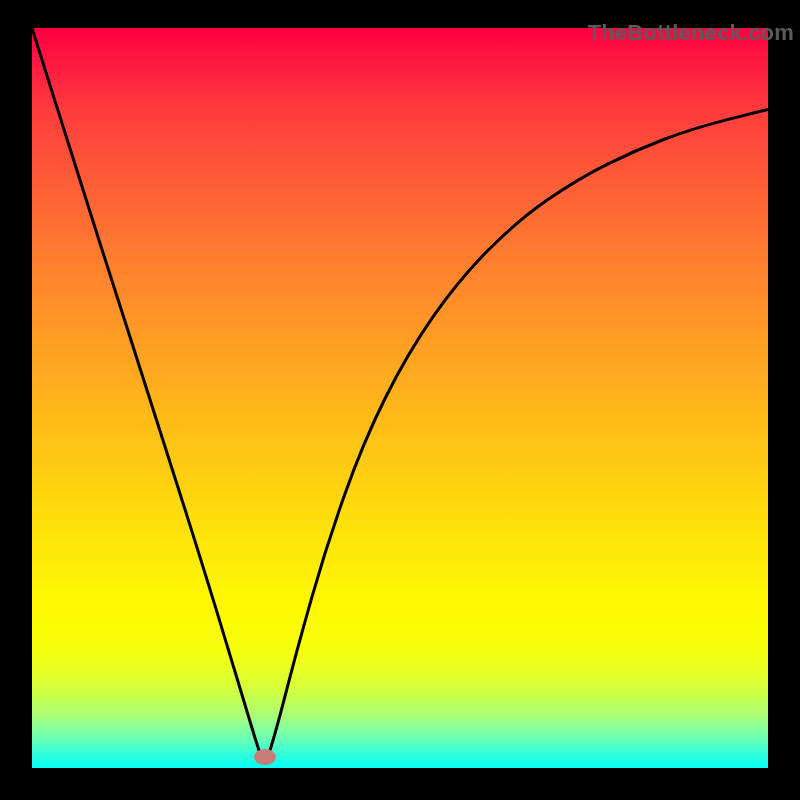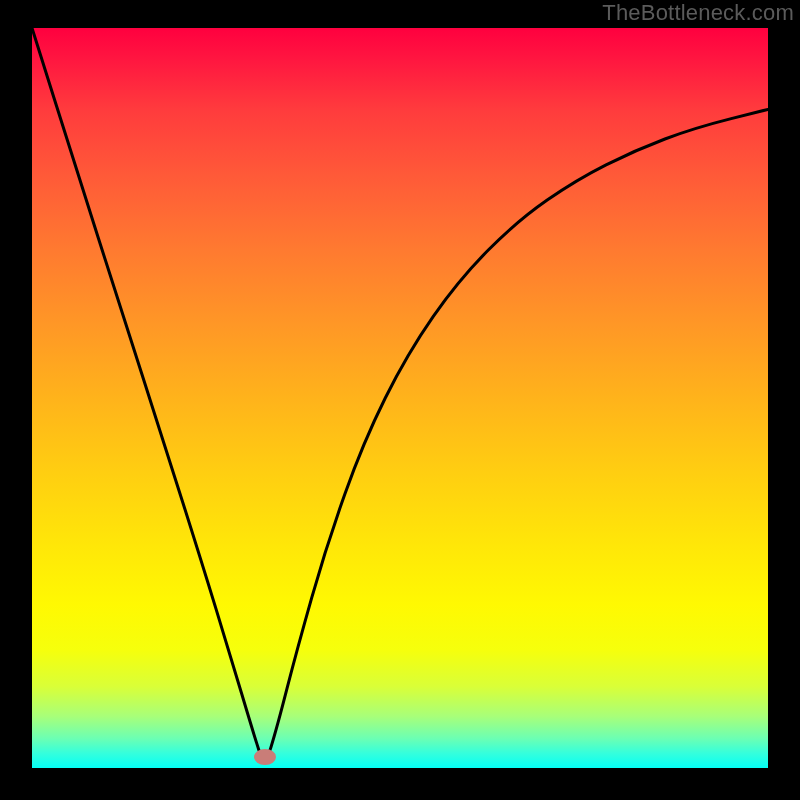--- a/index.html
+++ b/index.html
@@ -16,21 +16,21 @@
       #ffe708 70%,
       #fff902 78%,
       #f6ff0c 84%,
       #d9ff38 89%,
       #a8ff79 93%,
       #6cffb3 96%,
       #35ffdc 98%,
       #05fff6 100%)}
   .curve{position:absolute;left:0;top:0}
   .marker{position:absolute;background:#c97d78;border-radius:50%}
-  .attr{position:absolute;right:6px;top:0;color:#5b5b5b;font-size:22px;font-weight:400;letter-spacing:.2px}
+  .attr{position:absolute;right:6px;top:20px;color:#5b5b5b;font-size:22px;font-weight:700;letter-spacing:.2px}
 </style>
 </head>
 <body>
 
 <div class="frame">
   <div class="plot" style="left: 32px; top: 28px; width: 736px; height: 740px;">
     <svg class="curve" width="736" height="740" viewBox="0 0 736 740">
         <path d="M 0 0 Q 0 0 22.08 70.29999999999998 Q 44.16 140.59999999999997 66.24 209.79 Q 88.32 278.98 110.39999999999999 347.79999999999995 Q 132.48 416.61999999999995 150.88 474.7099999999999 Q 169.28 532.8 184 580.9 Q 198.72000000000003 629 209.76 666 Q 220.79999999999998 703 226.688 721.5 Q 232.576 740 238.832 719.65 Q 245.08800000000002 699.3 255.024 660.45 Q 264.96 621.6 279.68 569.8 Q 294.40000000000003 518 312.8 466.20000000000005 Q 331.2 414.40000000000003 353.28 370 Q 375.36 325.59999999999997 401.12 288.59999999999997 Q 426.88 251.59999999999997 456.32000000000005 222 Q 485.76000000000005 192.4 515.2 172.04999999999998 Q 544.64 151.69999999999996 574.0799999999999 136.89999999999998 Q 603.52 122.10000000000002 632.96 111.00000000000001 Q 662.4 99.9 699.2 90.65 T 736 81.39999999999999" fill="none" stroke="#000" stroke-width="3" stroke-linecap="round" stroke-linejoin="round"></path>
       </svg>
     <div class="marker" style="width: 22px; height: 16px; left: 221.576px; top: 720.9px;"></div>

